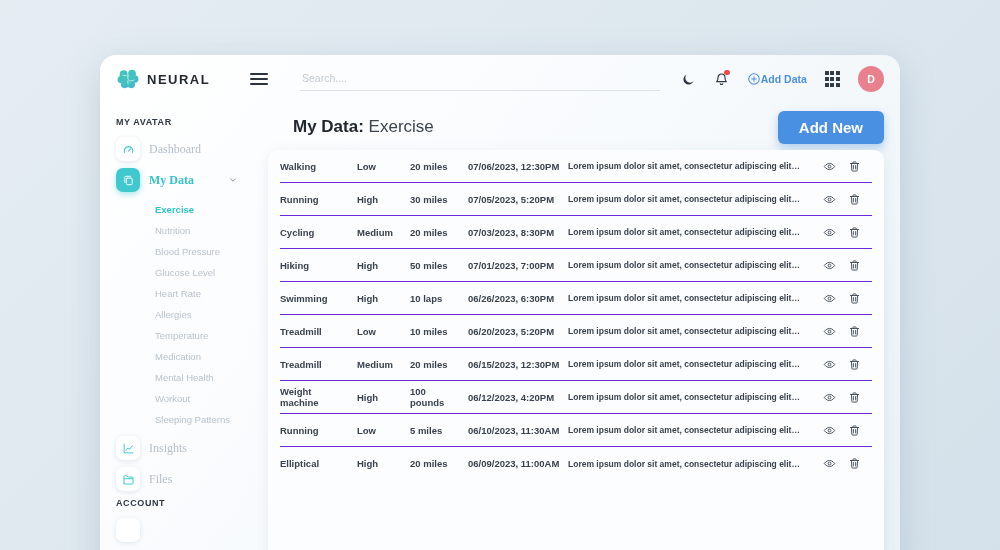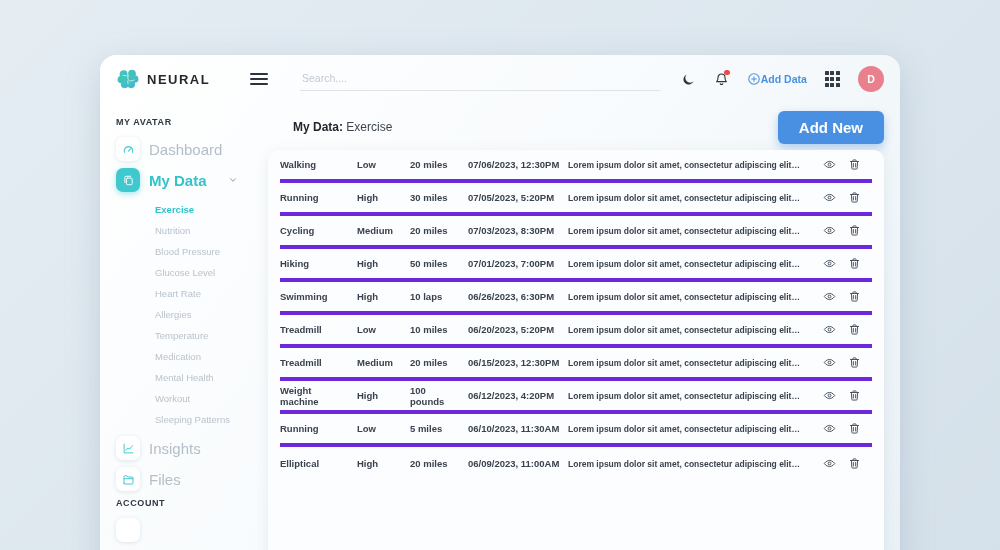--- a/index.html
+++ b/index.html
@@ -34,50 +34,50 @@
   .bell-dot { position:absolute; top:-2px; right:-1px; width:5.5px; height:5.5px; border-radius:50%; }
   .add-data { display:flex; align-items:center; font-size:10.5px; font-weight:600; cursor:pointer; }
   .grid-icon { display:grid; grid-template-columns:repeat(3,4px); grid-template-rows:repeat(3,4px); gap:1.6px; cursor:pointer; }
   .grid-icon i { background:#333b45; border-radius:0.5px; }
   .avatar { width:26px; height:26px; border-radius:50%; color:#fff; font-size:10.5px; font-weight:700; display:flex; align-items:center; justify-content:center; cursor:pointer; }
   
   .body-wrap { display:flex; flex:1; min-height:0; }
   .sidebar { width:150px; flex:none; padding:8px 0 0 16px; }
   .section-label { font-size:9px; font-weight:700; letter-spacing:.6px; color:#2e3842; margin:6px 0 10px; }
   .side-item { display:flex; align-items:center; gap:9px; height:24px; margin-bottom:7px; cursor:pointer; padding-right:12px; }
-  .side-item .label { font-size:15px; color:#b4bec8; font-weight:400; }
+  .side-item .label { font-size:12px; color:#b4bec8; font-weight:400;font-family:Liberation Serif, serif; }
   .side-item.active .label { color:#35c3cb; font-weight:700; }
   .icon-box {
     width:24px; height:24px; border-radius:7px; background:#fff; color:#3fc8ce;
     display:flex; align-items:center; justify-content:center; flex:none;
     box-shadow:0 1px 4px rgba(140,160,180,.25);
   }
   .icon-box.teal { background:#3fc8ce; color:#fff; box-shadow:0 2px 6px rgba(63,200,206,.45); }
   .side-item .chev { margin-left:auto; color:#8d97a2; display:flex; }
   .sub-list { padding-left:39px; margin:1px 0 6px; }
   .sub-item { font-size:9.5px; color:#b9c3cc; height:21px; line-height:21px; cursor:pointer; }
   .sub-item.active { color:#2fc3cb; font-weight:700; }
   
   .main { flex:1; min-width:0; padding-right:16px; display:flex; flex-direction:column; }
   .title-row { display:flex; align-items:center; justify-content:space-between; margin-top:10px; height:28px; }
-  .page-title { font-size:12px; color:#3c454f;padding-left:43px; }
+  .page-title { font-size:17px; color:#3c454f;padding-left:43px; }
   .page-title b { color:#21272e; font-weight:700; }
   .btn-primary {
     background:#4a90e2; color:#fff; font-size:15px; font-weight:700; border:none; cursor:pointer;
     padding:8px 21px; border-radius:6px; box-shadow:0 4px 10px rgba(74,144,226,.4);
     font-family:"Liberation Sans",sans-serif;
   }
   .panel {
     margin:9px 0 0 18px; background:#fcfdfe; border-radius:10px;
     box-shadow:0 3px 14px rgba(130,150,170,.16);
     display:flex; flex-direction:column; flex:1; padding:0 12px; min-height:0;
   }
   .t-head { display:flex; align-items:center; height:34px; border-bottom:1px solid #eef2f6; flex:none; }
   .t-head .cell { font-size:9.5px; color:#a9b2bc; font-weight:400; }
-  .t-row { display:flex; align-items:center; height:33px; border-bottom:4px solid #6d28d9; flex:none; }
+  .t-row { display:flex; align-items:center; height:33px; border-bottom:1px solid #6d28d9; flex:none; }
   .t-row:last-child { border-bottom:none; }
   .cell { padding-right:6px; }
   .c-type { width:77px; } .c-int { width:53px; } .c-qty { width:58px; } .c-date { width:100px; }
   .c-notes { flex:1; min-width:0; white-space:nowrap; overflow:hidden; text-overflow:ellipsis; }
   .c-act { width:64px; padding:0 0 0 14px; display:flex; gap:11px; align-items:center; }
   .t-row .cell { font-size:9.5px; font-weight:700; color:#39424e; }
   .t-row .c-notes { font-size:8.5px; }
   .act-icon { color:#414c58; cursor:pointer; display:flex; }
   svg { display:block; }
 </style>

